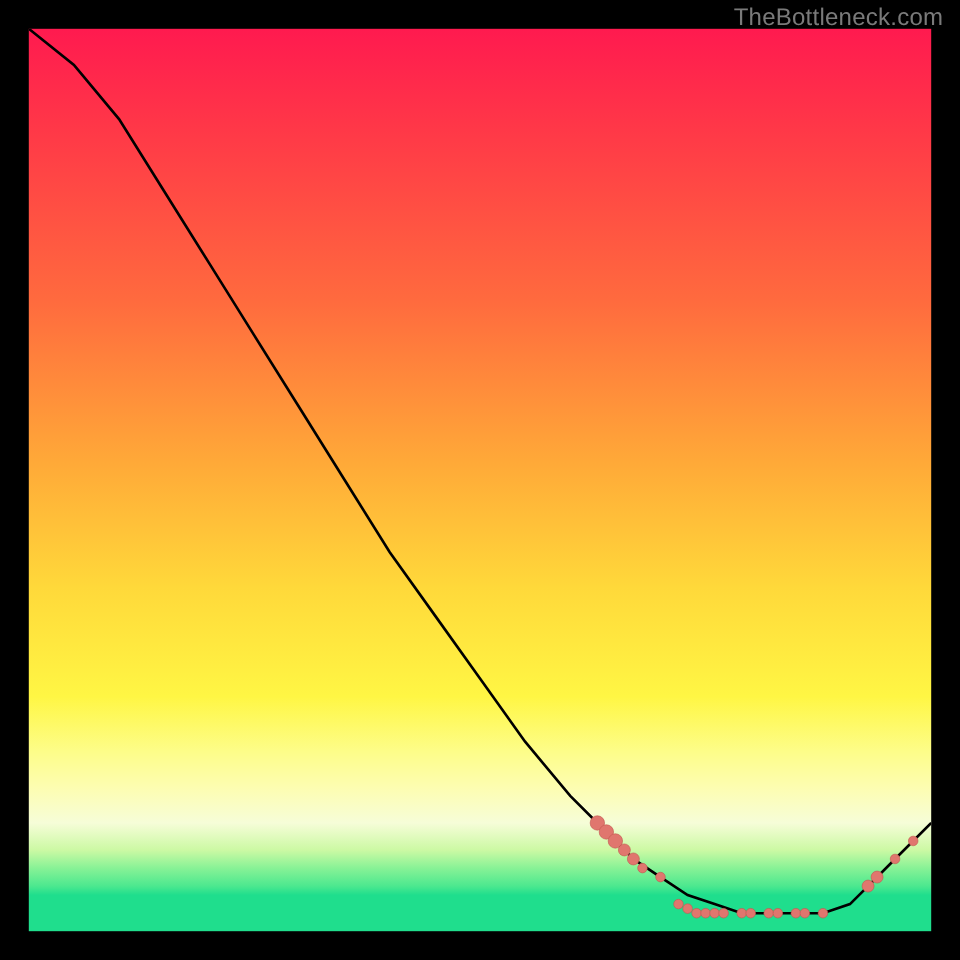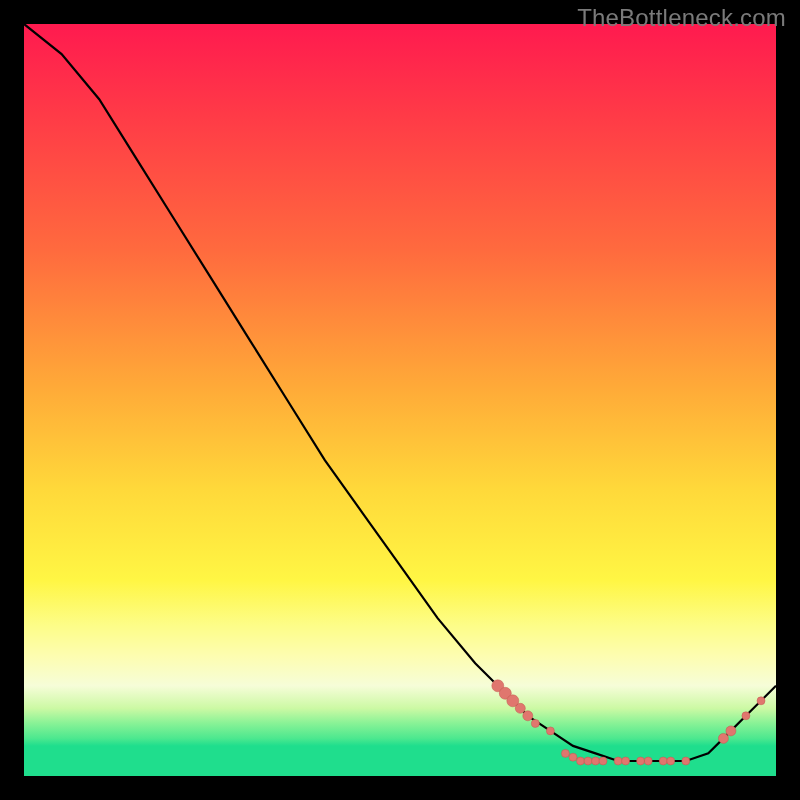--- a/index.html
+++ b/index.html
@@ -40,21 +40,21 @@
       #4ce88f  95%,
       #1fde8d  96%,
       #1fde8d  100%
     );
   }
   .attribution {
     position: absolute;
     top: 4px;
     right: 14px;
     color: #7a7a7a;
-    font-size: 24px;
+    font-size: 20px;
     letter-spacing: 0.2px;
   }
   svg.curve {
     position: absolute;
     inset: 0;
     width: 752px;
     height: 752px;
     display: block;
   }
   .dot {

